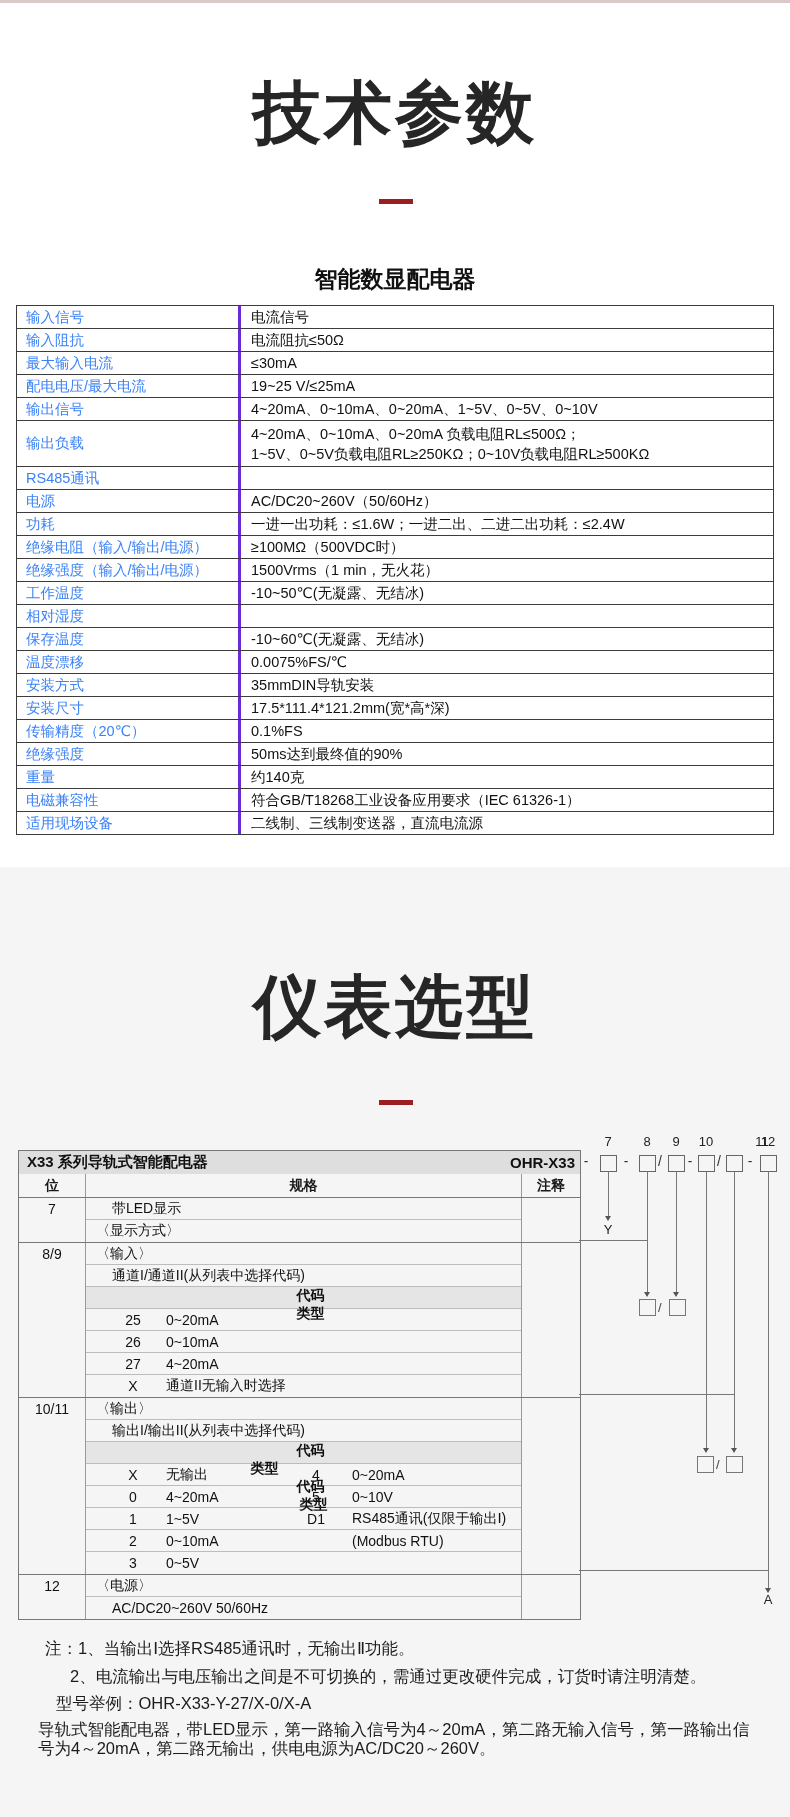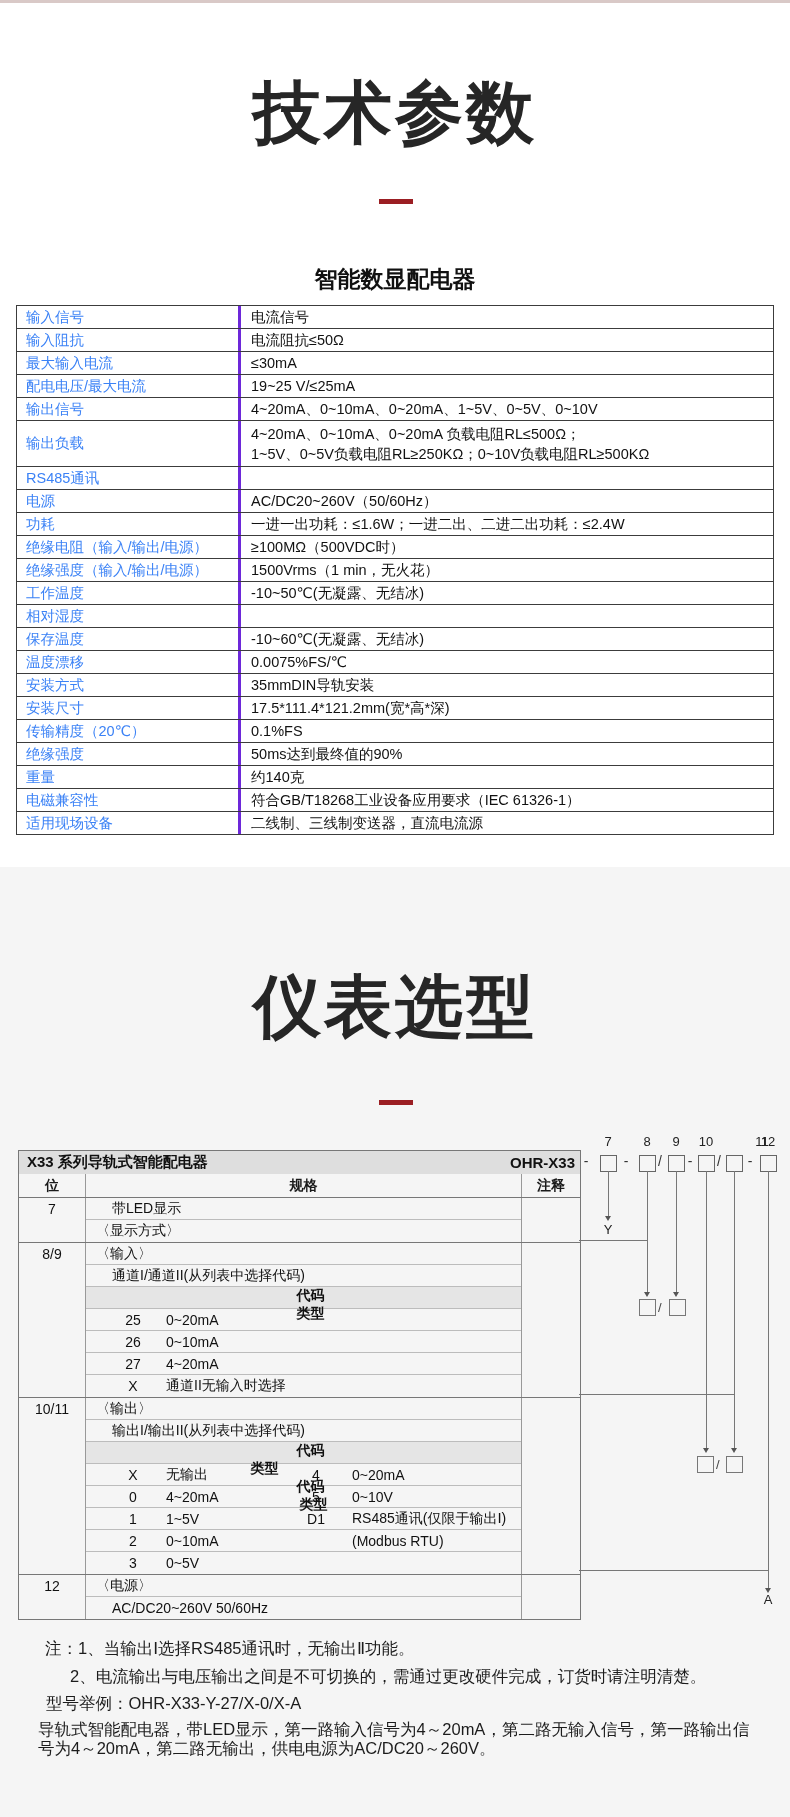--- a/index.html
+++ b/index.html
@@ -69,21 +69,21 @@
   .hl{height:1px;background:#777;}
   .ah{width:0;height:0;border-left:3px solid transparent;border-right:3px solid transparent;border-top:5px solid #555;}
   .dlabel{width:16px;text-align:center;font-size:13px;color:#222;}
   .pbox{width:15px;height:15px;border:1px solid #777;}
   .pslash{font-size:13px;color:#444;}
 
   
   .note-line{font-size:16.5px;color:#1c1c1c;}
   #note1{left:45px;top:1638px;}
   #note2{left:70px;top:1666px;}
-  #note-example{left:46px;top:1693px;}
+  #note-example{left:56px;top:1693px;}
   #note-desc{left:38px;top:1720px;width:718px;line-height:19px;font-size:16.5px;color:#1c1c1c;}
 </style>
 </head>
 <body>
 
 <div id="page">
 
   <div id="top-strip" class="abs"></div>
   <div id="sect2-bg" class="abs"></div>
 

